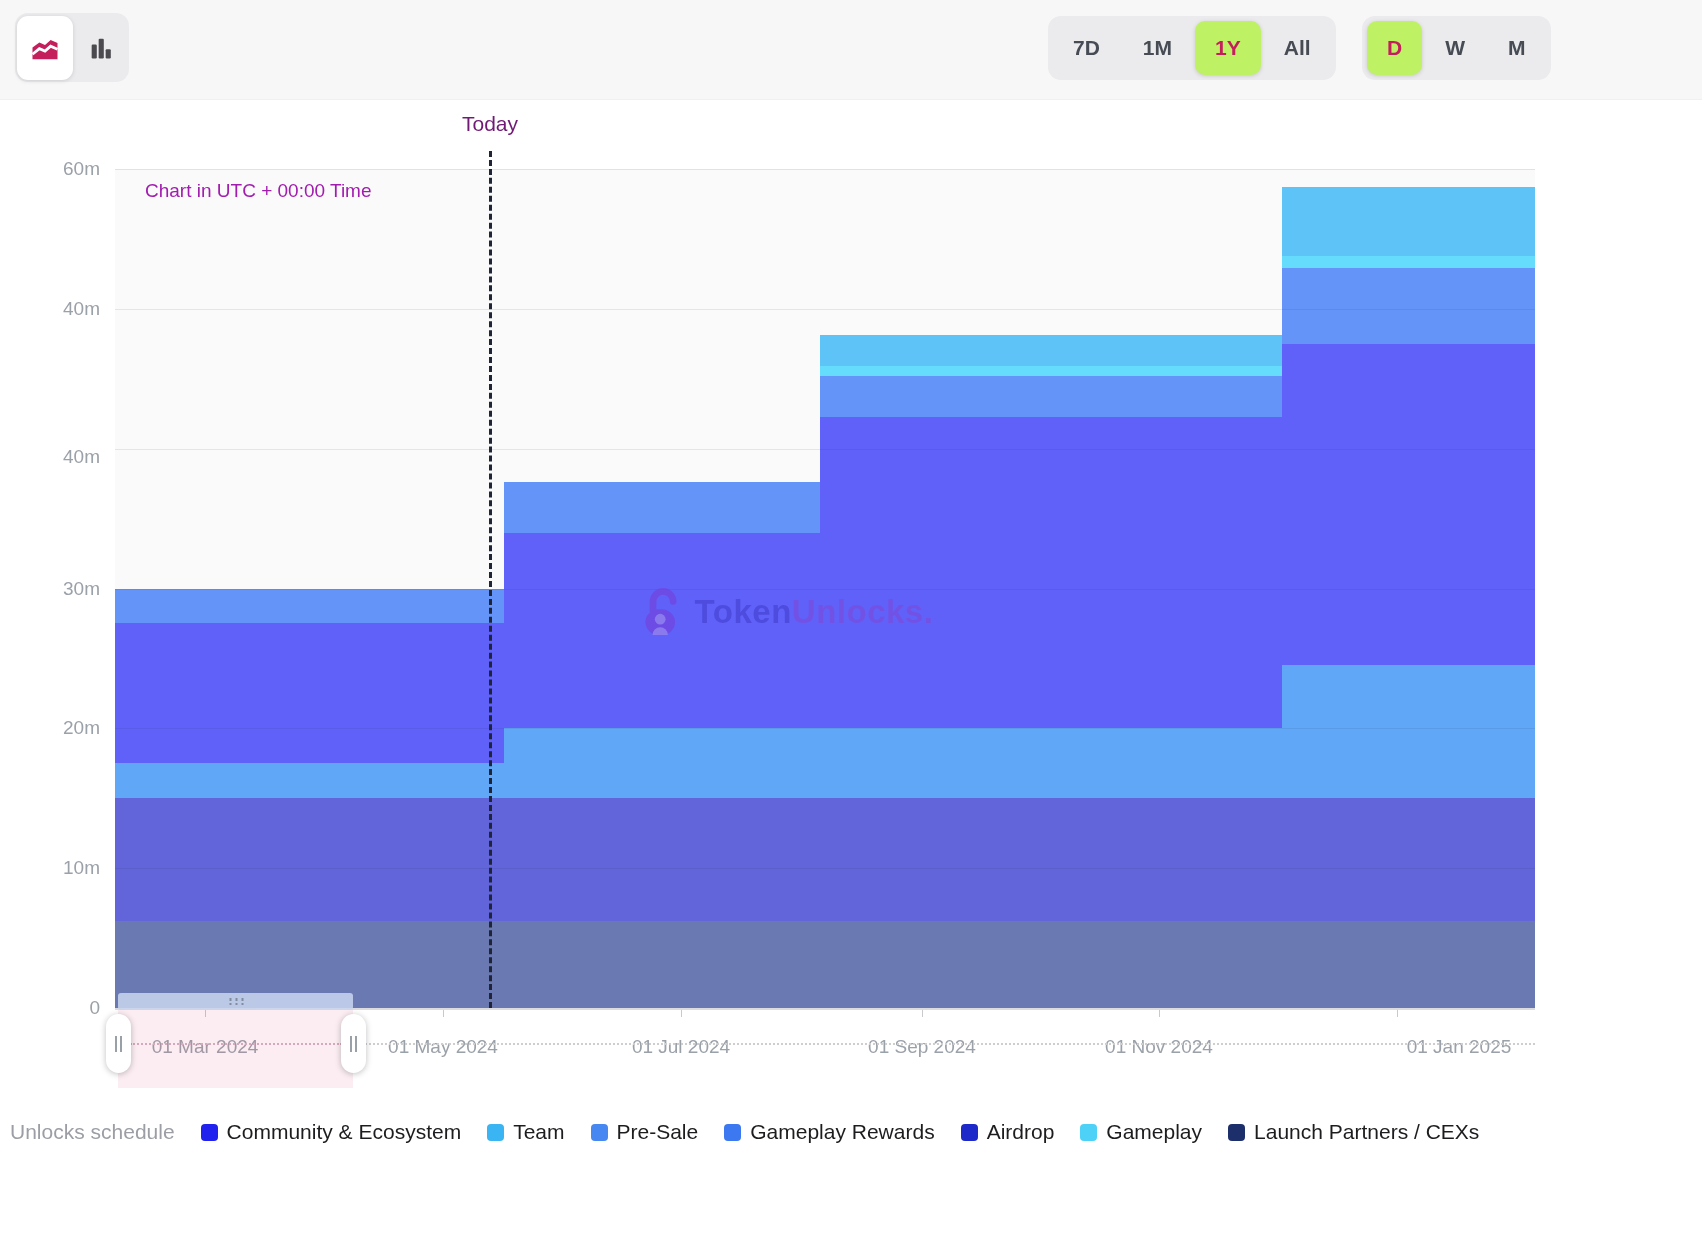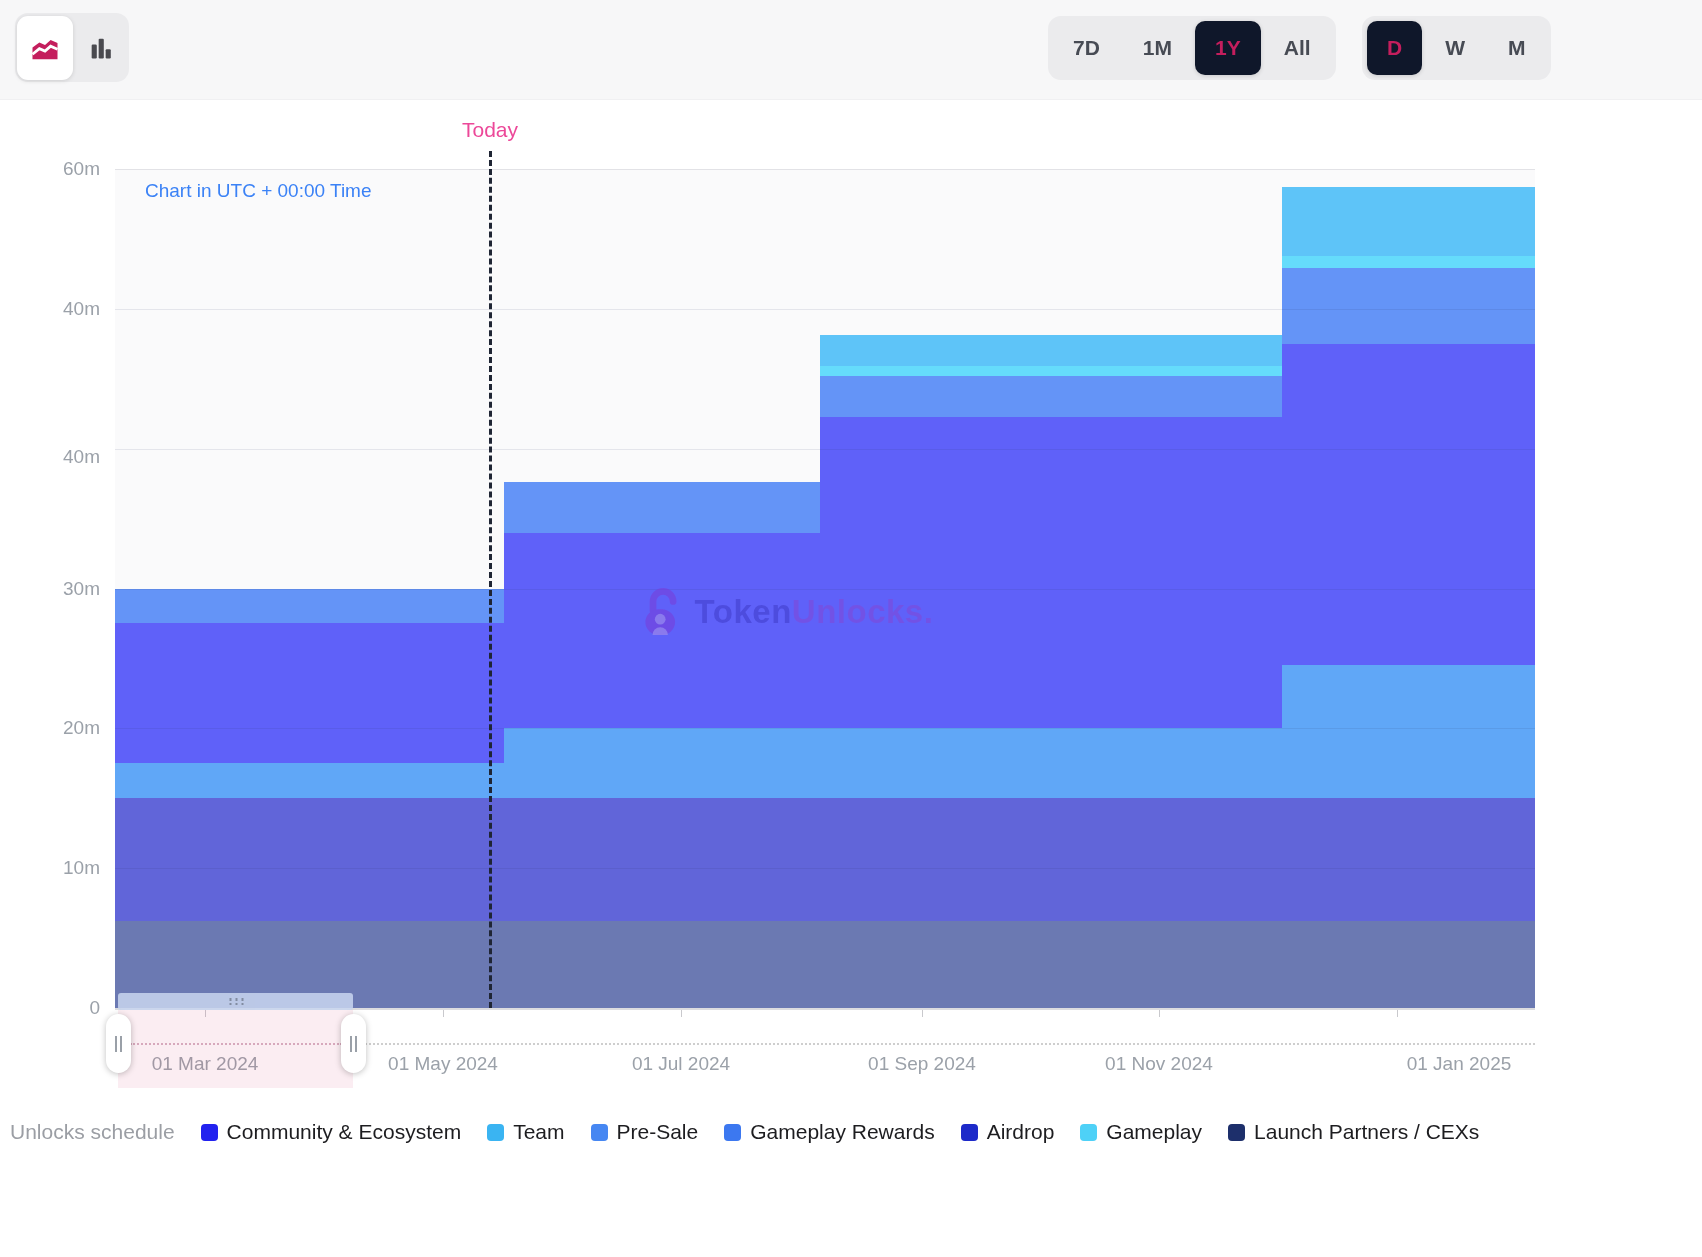--- a/index.html
+++ b/index.html
@@ -14,36 +14,36 @@
   .toggle{width:57px;height:69px;display:flex;align-items:center;justify-content:center;
           background:transparent;border:none;border-radius:13px;cursor:pointer;padding:0;}
   .toggle.selected{background:#fff;width:56px;height:64px;margin-left:2px;border-radius:11px;
           box-shadow:0 1px 4px rgba(0,0,0,.13);}
   .btn-group{position:absolute;top:16px;height:64px;background:#ebebed;border-radius:13px;
           display:flex;align-items:center;padding:0 5px;gap:3px;}
   #range-group{left:1048px;}
   #gran-group{left:1362px;}
   .tbtn{font-family:inherit;font-size:21px;font-weight:600;color:#474b54;background:transparent;
           border:none;padding:0 20px;height:54px;border-radius:10px;cursor:pointer;}
-  .tbtn.selected{background:#0f172a;color:#c41e5d;box-shadow:0 1px 4px rgba(0,0,0,.15);}
+  .tbtn.selected{background:#bef264;color:#c41e5d;box-shadow:0 1px 4px rgba(0,0,0,.15);}
 
   
   #plot{position:absolute;left:115px;top:169px;width:1420px;height:839px;background:#fafafb;}
   .band{position:absolute;z-index:2;}
   .gridline{position:absolute;left:0;width:100%;height:1px;background:rgba(40,45,95,0.10);z-index:3;}
   .gridline.top{background:#e2e2e6;}
   .axisline{position:absolute;left:115px;top:1008px;width:1420px;height:2px;background:#dcdcdf;z-index:3;}
   .ylabel{position:absolute;left:18px;width:82px;text-align:right;font-size:19px;color:#9ba1a9;z-index:4;}
-  .xlabel{position:absolute;top:1036px;transform:translateX(-50%);font-size:19px;color:#9ba1a9;white-space:nowrap;margin-top:17px;}
+  .xlabel{position:absolute;top:1036px;transform:translateX(-50%);font-size:19px;color:#9ba1a9;white-space:nowrap;}
   .xtick{position:absolute;top:1009px;width:1px;height:8px;background:#c9c9cd;}
-  #utc-note{position:absolute;left:145px;top:180px;font-size:19px;color:#3b82f6;z-index:4;}
+  #utc-note{position:absolute;left:145px;top:180px;font-size:19px;color:#a21caf;z-index:4;}
   #today-line{position:absolute;left:489px;top:151px;height:857px;width:0;
           border-left:3px dashed #1f2534;z-index:6;}
-  #today-label{position:absolute;left:490px;top:118px;transform:translateX(-50%);
-          font-size:21px;color:#ec4899;z-index:6;}
+  #today-label{position:absolute;left:490px;top:112px;transform:translateX(-50%);
+          font-size:21px;color:#701a75;z-index:6;}
   #watermark{position:absolute;left:787px;top:612px;transform:translate(-50%,-50%);
           display:flex;align-items:center;gap:10px;opacity:.55;z-index:5;}
   #watermark .wm-text{font-size:33px;letter-spacing:.5px;white-space:nowrap;}
   #watermark .wm-bold{font-weight:700;color:#3f3bc9;}
   #watermark .wm-light{font-weight:600;color:#8347d6;}
 
   
   #preview-strip{position:absolute;left:118px;top:993px;width:235px;height:17px;background:#c9d6f0;
           border-radius:3px;opacity:.85;z-index:7;}
   #preview-grip{position:absolute;left:50%;top:4px;transform:translateX(-50%);width:17px;height:8px;

